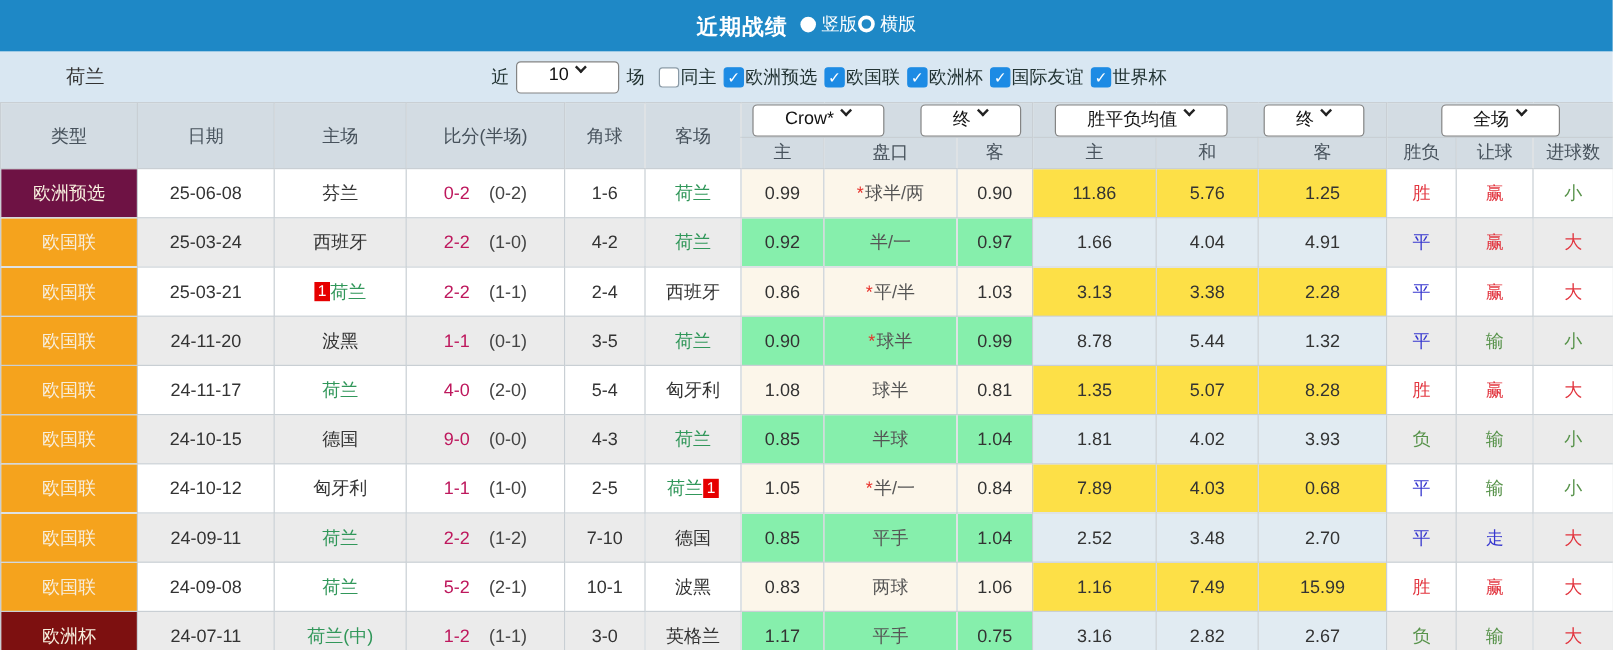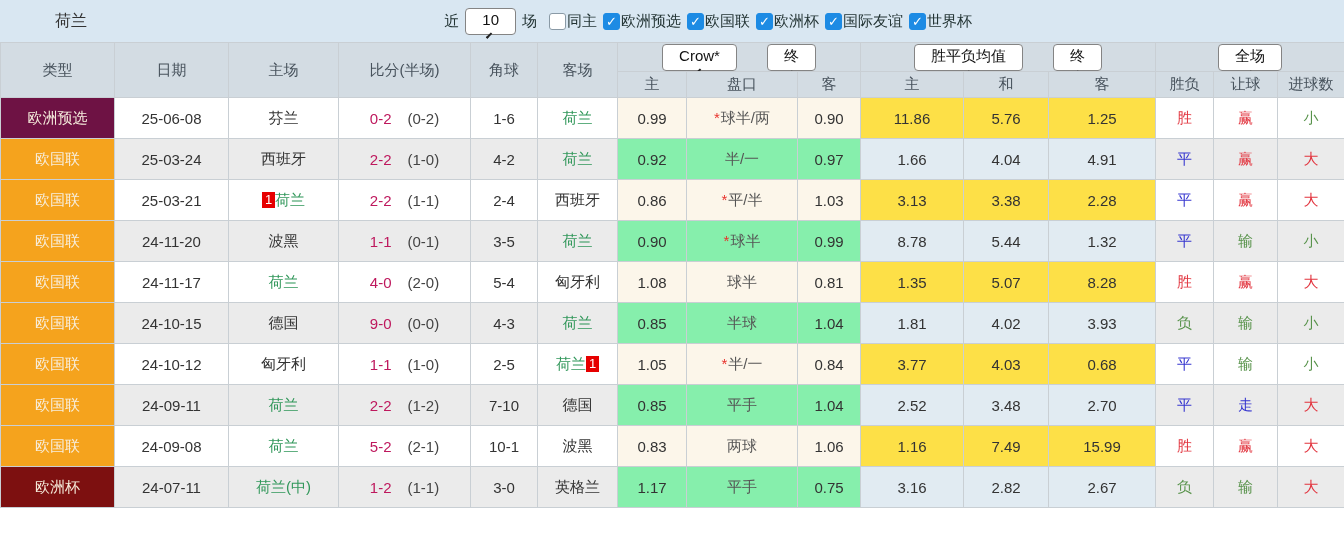--- a/index.html
+++ b/index.html
@@ -20,21 +20,21 @@
   .filterbar .team { margin-left:55px; font-size:16px; color:#333; }
   .filters { margin-left:auto; margin-right:372px; display:flex; align-items:center; gap:4px; }
   .flabel { margin:0 2px; }
   .cb { display:inline-flex; align-items:center; margin-left:6px; cursor:pointer; }
   .cbbox { width:17px; height:17px; border-radius:3px; display:inline-flex; align-items:center; justify-content:center; font-size:13px; line-height:1; }
   .cbbox.checked { background:#1d8be4; color:#fff; border:1px solid #1d8be4; }
   .cbbox.unchecked { background:#fff; border:1px solid #8a9aa6; color:transparent; }
   .cb .cblabel { margin-left:1px; }
 
   
-  .select { display:inline-flex; align-items:center; gap:8px; background:#fff; border:1px solid #848484; border-radius:4px; padding:2px 16px; font-size:15px; color:#111; cursor:pointer; height:27px;flex-direction:column; }
+  .select { display:inline-flex; gap:8px; background:#fff; border:1px solid #848484; border-radius:4px; padding:2px 26px; font-size:15px; color:#111; cursor:pointer; height:27px; }
   .chev { width:7px; height:7px; border-left:2px solid #222; border-bottom:2px solid #222; transform:rotate(-45deg) translateY(-2px); display:inline-block; }
 
   
   table { border-collapse:collapse; width:1344px; table-layout:fixed; font-size:15px; }
   th, td { border:1px solid #c9cfd4; text-align:center; overflow:hidden; white-space:nowrap; }
   thead th { background:#d3dce3; color:#47525c; font-weight:normal; }
   thead tr.h1 th { height:29px; }
   thead tr.h2 th { height:26px; }
   .selwrap { display:flex; align-items:center; justify-content:center; gap:30px; }
   tbody td { height:41px; color:#333; }
@@ -56,20 +56,30 @@
   .hcap { color:#555; }
   .c-red { color:#e2353f; }
   .c-blue { color:#3636cf; }
   .c-green { color:#58934b; }
 </style>
 </head>
 <body>
 
 <div class="page">
 
+  <div class="topbar">
+    <span class="title">近期战绩</span>
+    <span id="radios"><span class="radio-item">
+          <span class="radio-dot on"></span>
+          <span>竖版</span>
+        </span><span class="radio-item">
+          <span class="radio-dot off"></span>
+          <span>横版</span>
+        </span></span>
+  </div>
 
   <div class="filterbar">
     <span class="team">荷兰</span>
     <div class="filters">
       <span class="flabel">近</span>
       <span class="select">
         <span>10</span>
         <i class="chev"></i>
       </span>
       <span class="flabel">场</span>
@@ -272,21 +282,21 @@
         <tr class="odd">
       <td class="col-type type-orange">欧国联</td>
       <td>24-10-12</td>
       <td><span class="team">匈牙利</span></td>
       <td><span class="ft">1-1</span><span class="ht">(1-0)</span></td>
       <td>2-5</td>
       <td><span class="team green">荷兰</span><span class="badge">1</span></td>
       <td class="col-odds">1.05</td>
       <td class="col-odds"><span class="star">*</span><span class="hcap">半/一</span></td>
       <td class="col-odds">0.84</td>
-      <td class="col-mean">3.77</td>
+      <td class="col-mean">7.89</td>
       <td class="col-mean">4.03</td>
       <td class="col-mean">0.68</td>
       <td class="c-blue">平</td>
       <td class="c-green">输</td>
       <td class="c-green">小</td>
     </tr>
         <tr class="even">
       <td class="col-type type-orange">欧国联</td>
       <td>24-09-11</td>
       <td><span class="team green">荷兰</span></td>

